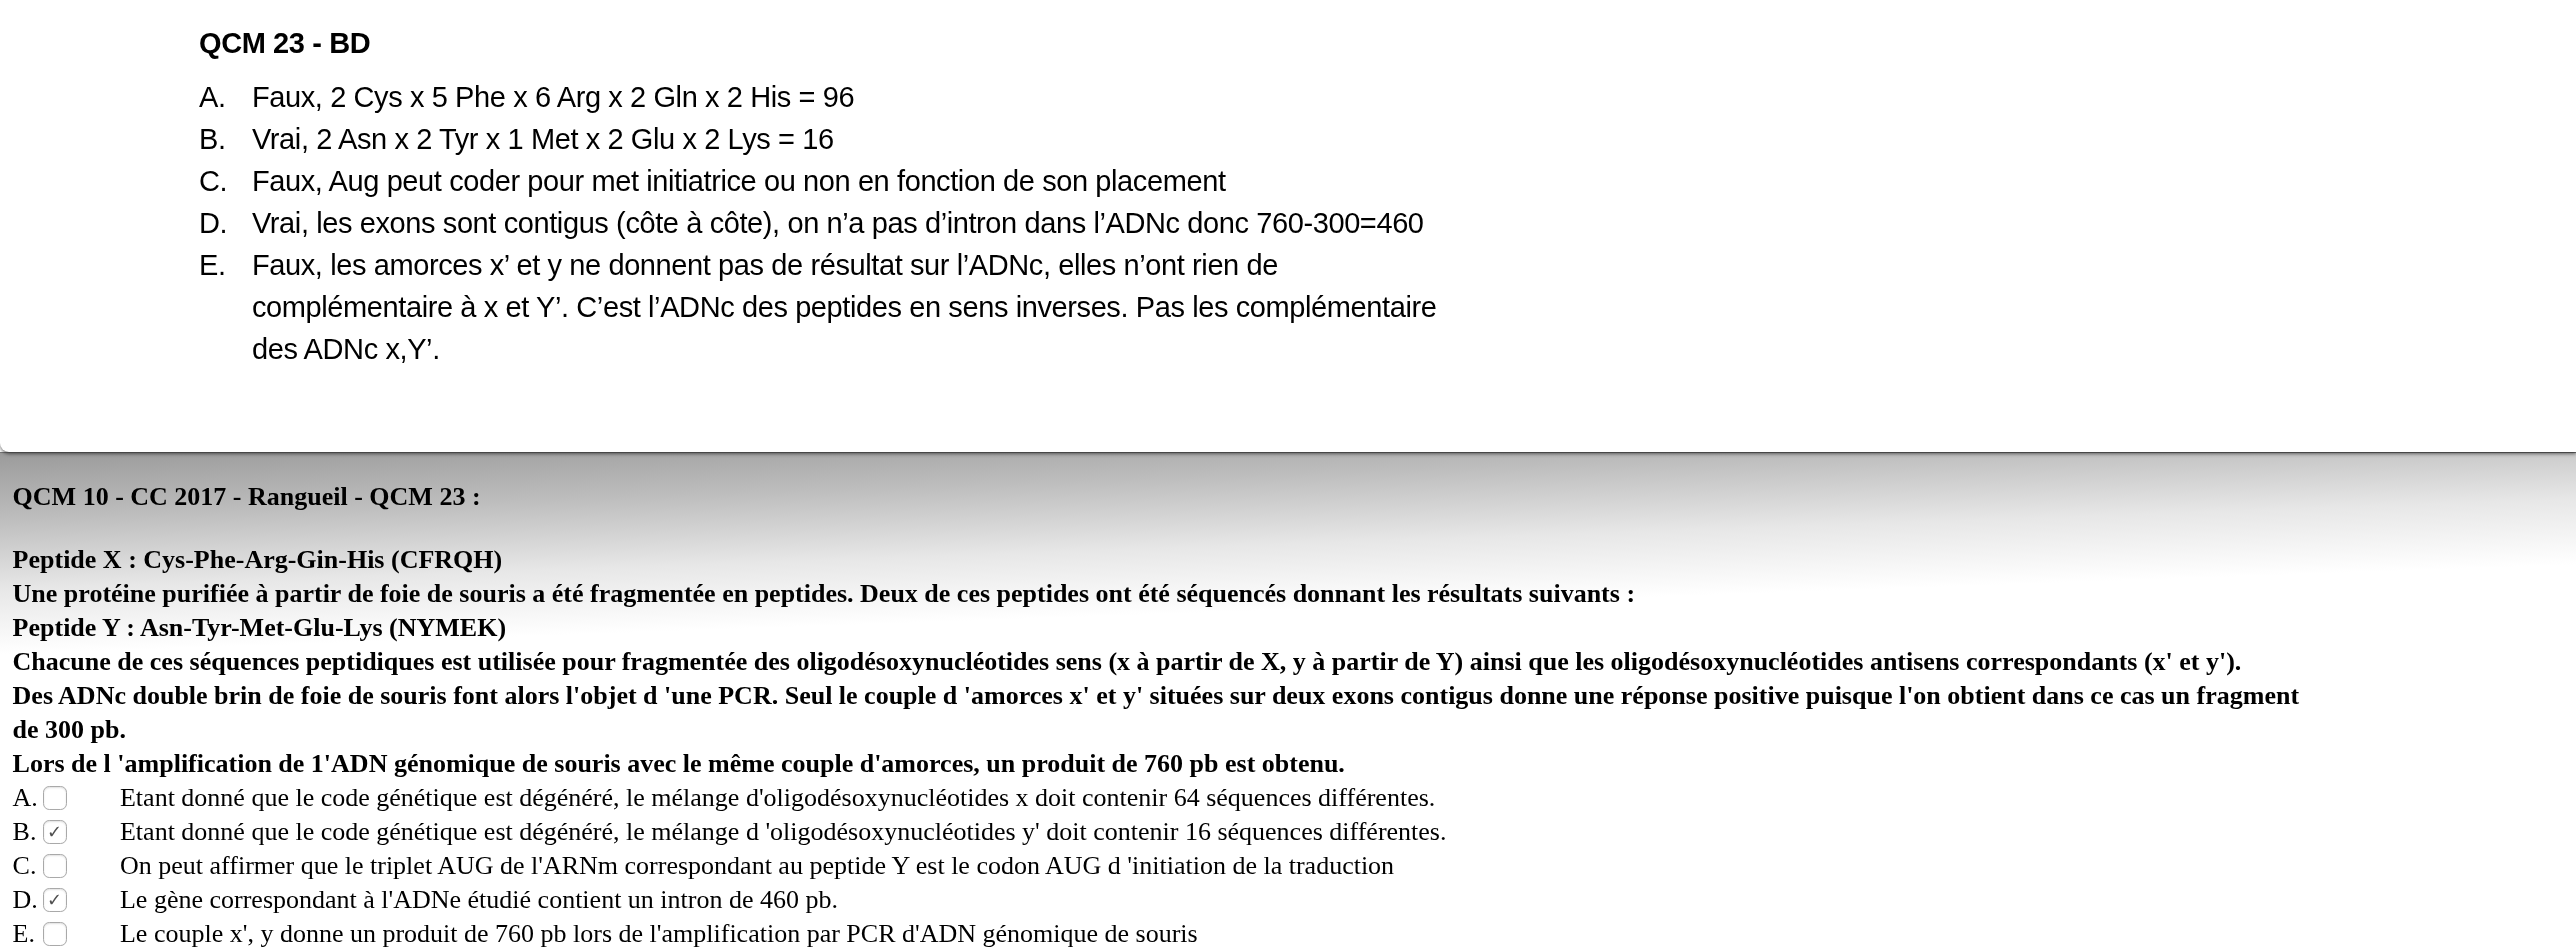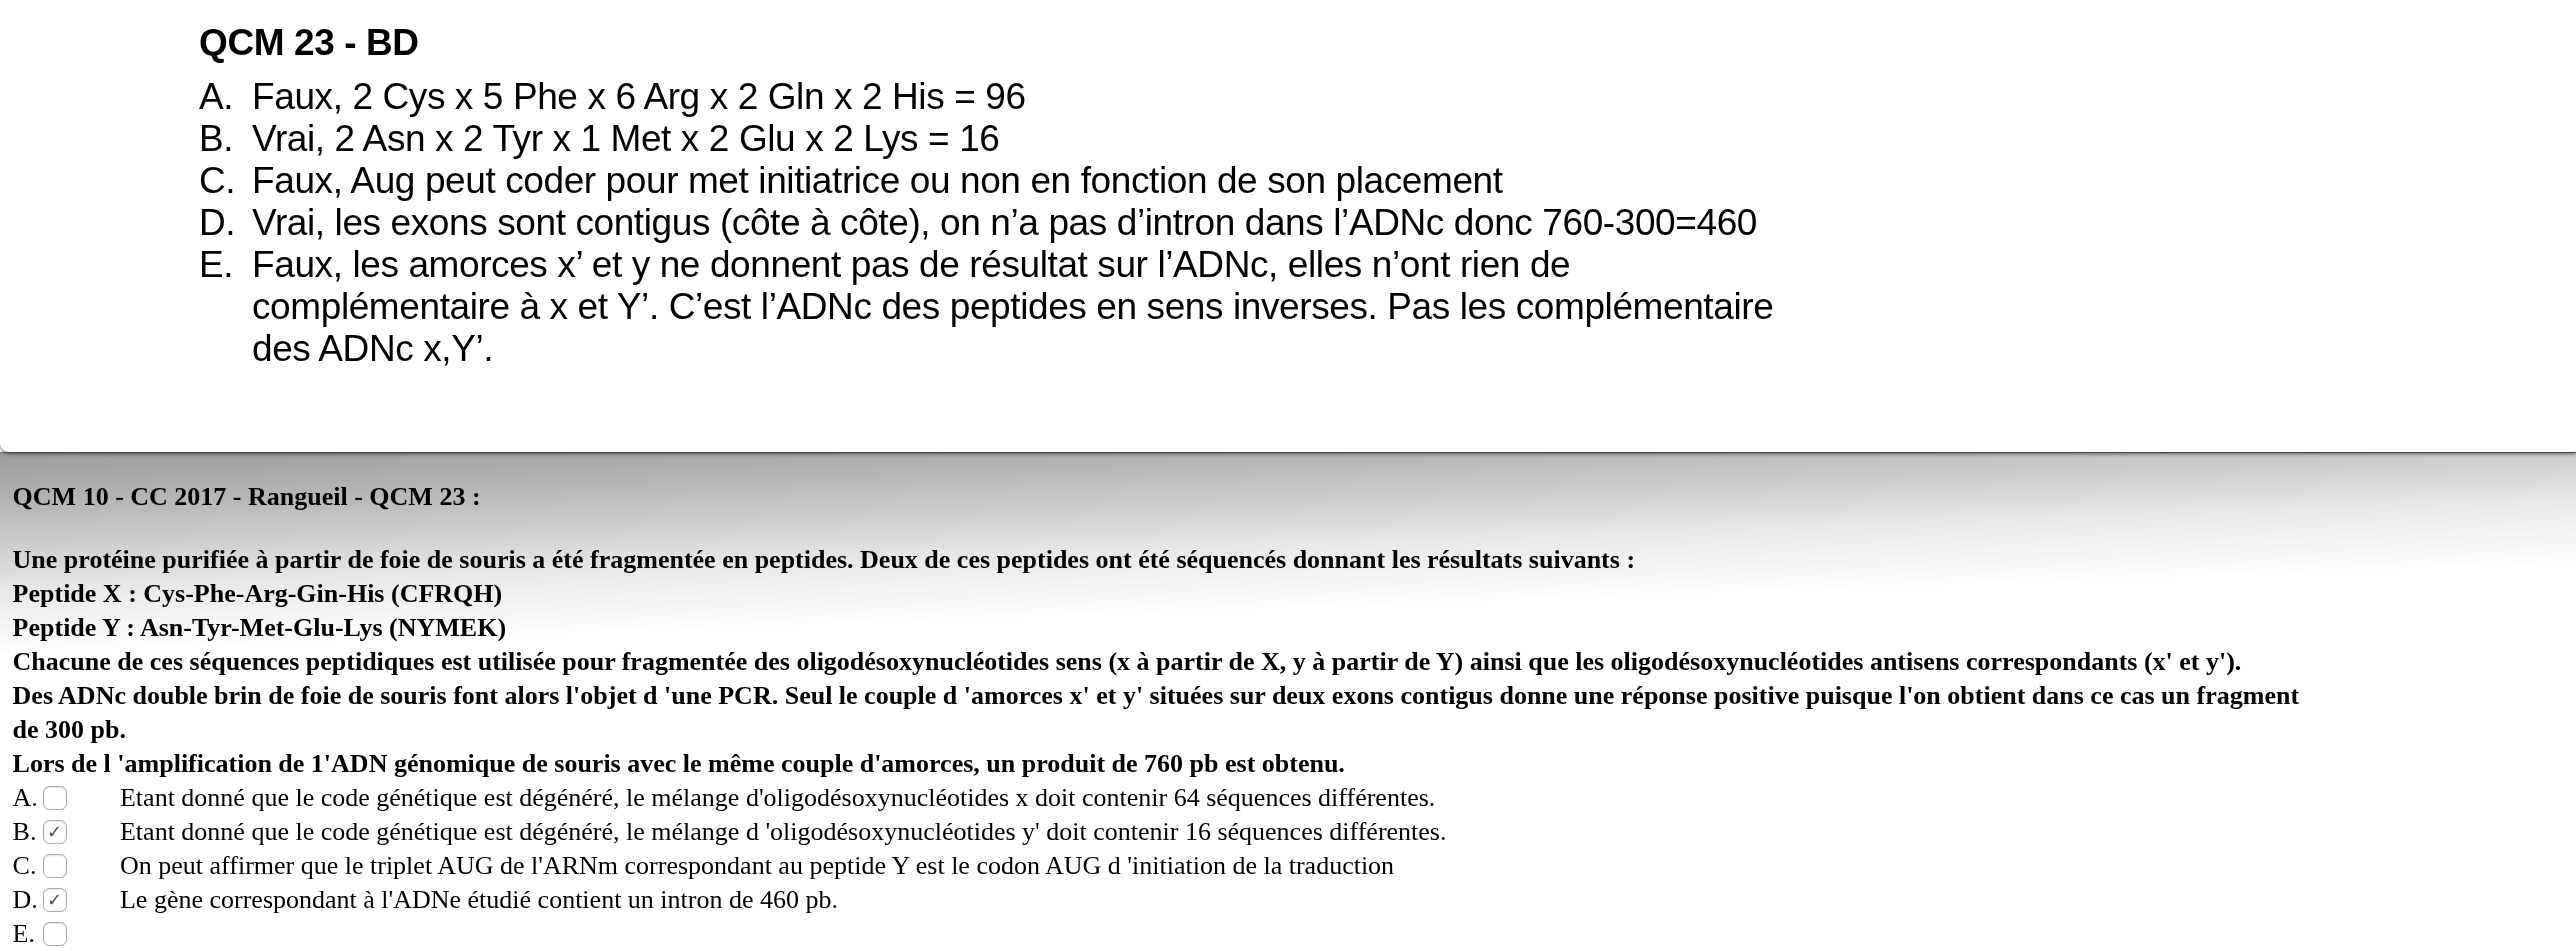--- a/index.html
+++ b/index.html
@@ -18,21 +18,21 @@
     width: 100%; height: 452px;
     background: #ffffff;
     border-radius: 0 0 0 9px;
     box-shadow: 0 1.8px 3.6px rgba(0,0,0,0.5);
     z-index: 2;
   }
   .card-content {
     position: absolute;
     left: 199px; top: 21.6px; right: 36px;
     font-family: "Liberation Sans", sans-serif;
-    font-size: 37px;
+    font-size: 29px;
     line-height: 42px;
     letter-spacing: -0.4px;
   }
   .card-title {
     font-weight: bold;
     margin-bottom: 12.6px;
   }
   .a-opt { display: flex; align-items: flex-start; }
   .a-label { flex: 0 0 53px; }
   .a-text { white-space: pre-line; }
@@ -115,22 +115,22 @@
 complémentaire à x et Y’. C’est l’ADNc des peptides en sens inverses. Pas les complémentaire
 des ADNc x,Y’.</span>
     </div>
   </div>
 </div>
 
 <div class="question-section">
   <div class="q-header">QCM 10 - CC 2017 - Rangueil - QCM 23 :</div>
 
   <div class="q-intro">
+    <div class="q-line">Peptide X : Cys-Phe-Arg-Gin-His (CFRQH)</div>
     <div class="q-line">Une protéine purifiée à partir de foie de souris a été fragmentée en peptides. Deux de ces peptides ont été séquencés donnant les résultats suivants :</div>
-    <div class="q-line">Peptide X : Cys-Phe-Arg-Gin-His (CFRQH)</div>
     <div class="q-line">Peptide Y : Asn-Tyr-Met-Glu-Lys (NYMEK)</div>
     <div class="q-line">Chacune de ces séquences peptidiques est utilisée pour fragmentée des oligodésoxynucléotides sens (x à partir de X, y à partir de Y) ainsi que les oligodésoxynucléotides antisens correspondants (x' et y').</div>
     <div class="q-line">Des ADNc double brin de foie de souris font alors l'objet d 'une PCR. Seul le couple d 'amorces x' et y' situées sur deux exons contigus donne une réponse positive puisque l'on obtient dans ce cas un fragment
 de 300 pb.</div>
     <div class="q-line">Lors de l 'amplification de 1'ADN génomique de souris avec le même couple d'amorces, un produit de 760 pb est obtenu.</div>
   </div>
 
   <div class="q-opt">
     <span class="q-label">A.</span>
     <span class="checkbox"></span>
@@ -147,15 +147,16 @@
     <span class="q-text">On peut affirmer que le triplet AUG de l'ARNm correspondant au peptide Y est le codon AUG d 'initiation de la traduction</span>
   </div>
   <div class="q-opt">
     <span class="q-label">D.</span>
     <span class="checkbox checked">✓</span>
     <span class="q-text">Le gène correspondant à l'ADNe étudié contient un intron de 460 pb.</span>
   </div>
   <div class="q-opt">
     <span class="q-label">E.</span>
     <span class="checkbox"></span>
+    <span class="q-text">Le couple x', y donne un produit de 760 pb lors de l'amplification par PCR d'ADN génomique de souris</span>
   </div>
 </div>
 
 
 </body></html>

